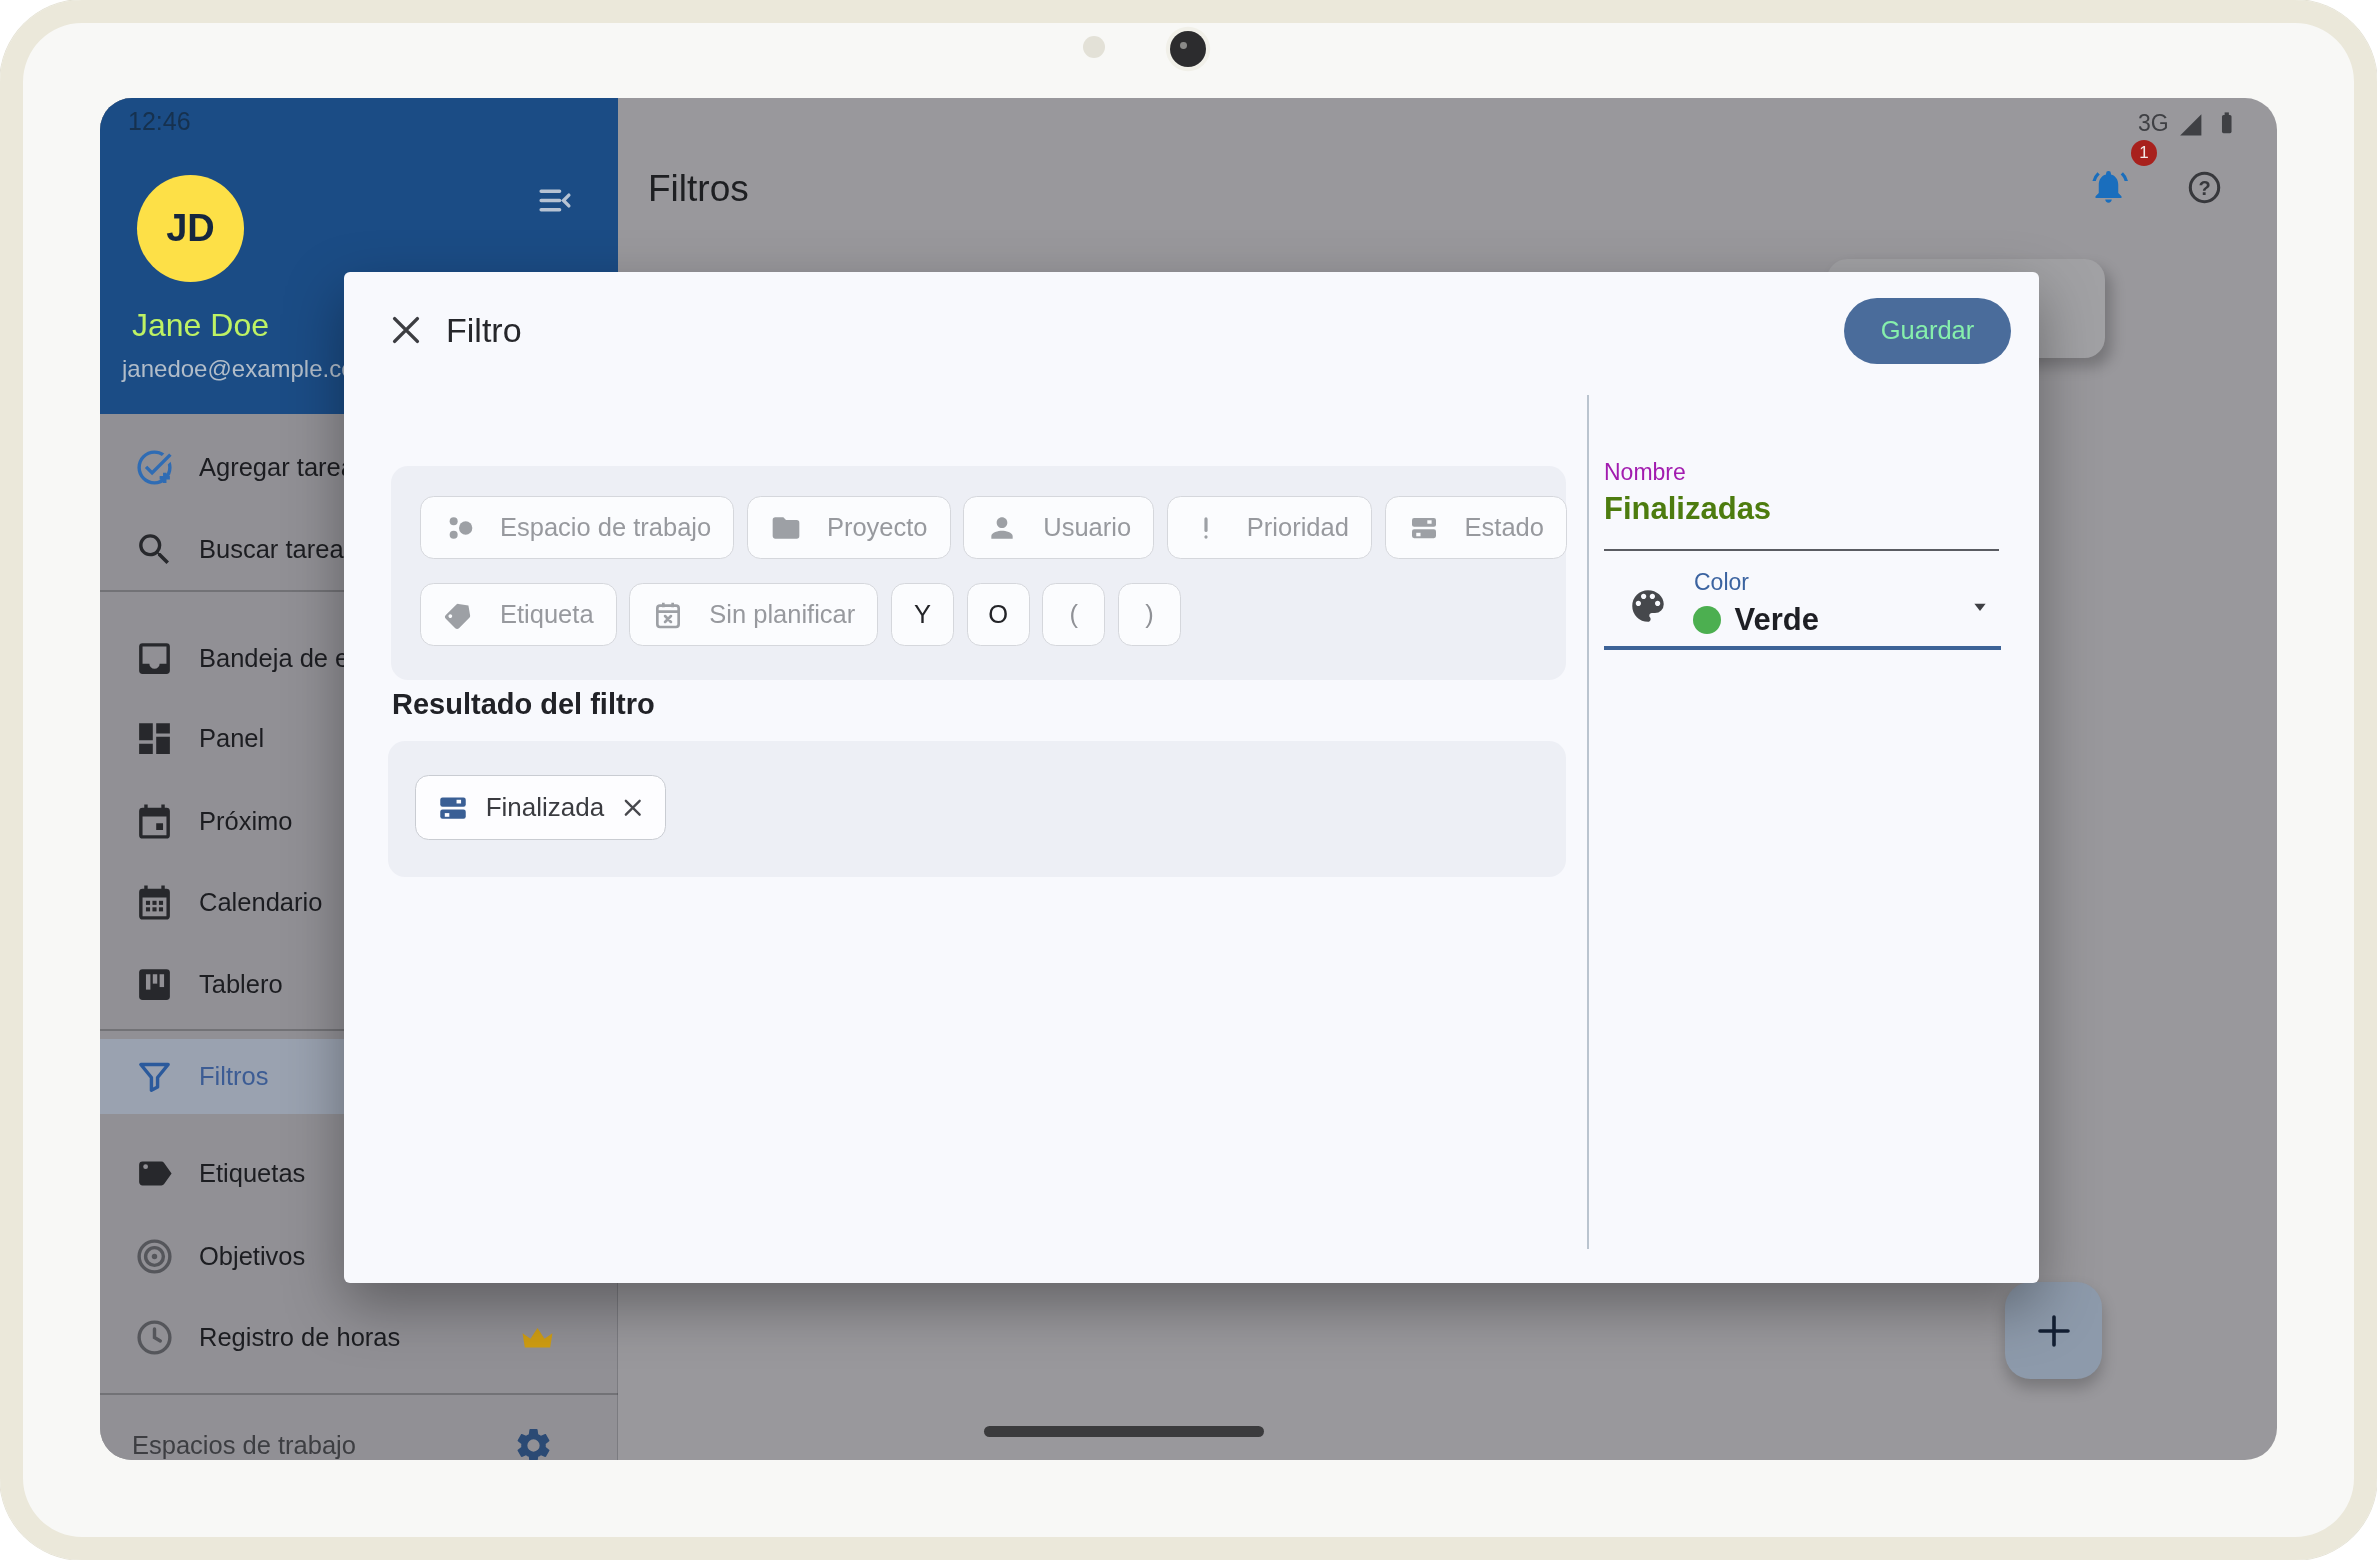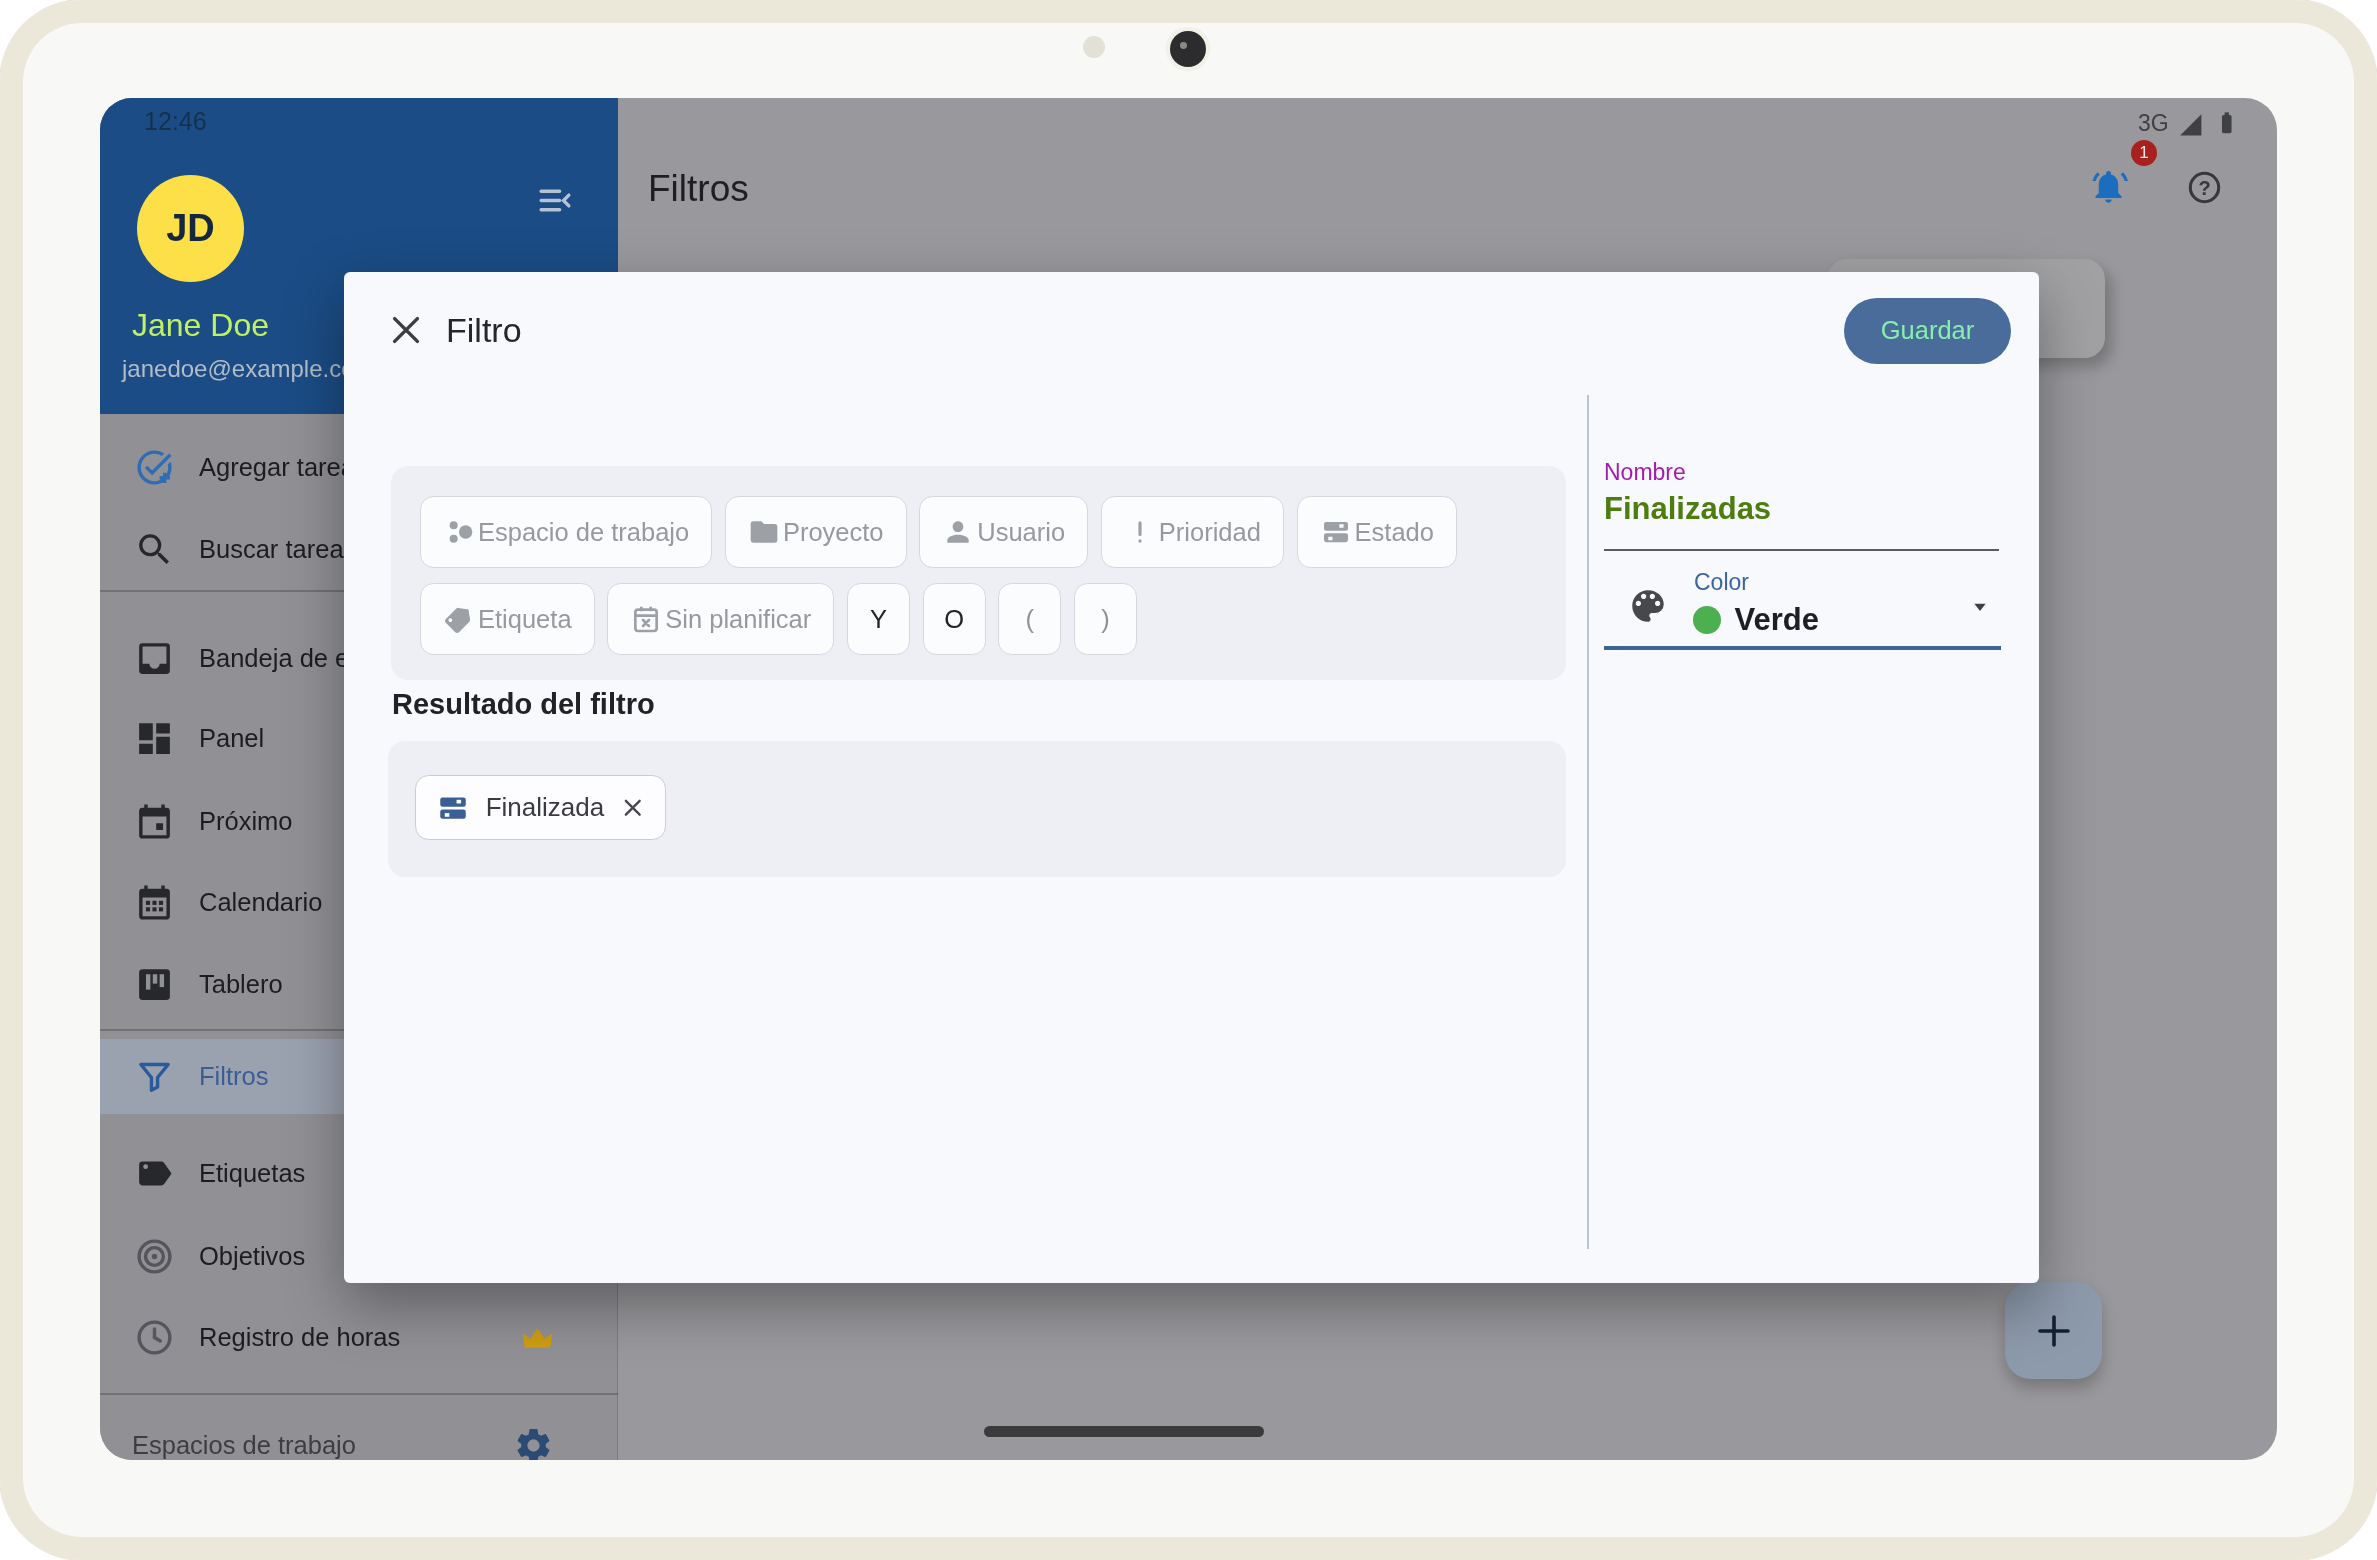--- a/index.html
+++ b/index.html
@@ -13,21 +13,21 @@
   #cam-dot{position:absolute;left:1083px;top:36px;width:22px;height:22px;border-radius:50%;background:#e3e1d7;}
   #cam-lens{position:absolute;left:1170px;top:31px;width:36px;height:36px;border-radius:50%;
     background:#2c2c2e;box-shadow:0 0 0 4.2px #f1f0e9;}
   #cam-lens::after{content:"";position:absolute;left:10.2px;top:11px;width:6.8px;height:6.8px;border-radius:50%;background:#8a8a88;}
 
   
   #screen{position:absolute;left:100px;top:98px;width:2177px;height:1362px;border-radius:32px;
     overflow:hidden;background:#99989c;}
 
   
-  .time{left:28px;top:9.3px;font-size:25px;font-weight:500;color:#16314e;margin-left:16px;}
+  .time{left:28px;top:9.3px;font-size:25px;font-weight:500;color:#16314e;}
   .net{left:2038px;top:12px;font-size:23px;font-weight:500;color:#3f4044;}
   .sig{left:2078px;top:13.6px;width:25.5px;height:25.5px;color:#3f4044;}
   .batt{left:2114px;top:11px;width:25.5px;height:27px;color:#3f4044;}
 
   
   #sidebar{left:0;top:0;width:518px;height:1362px;background:#919095;border-right:0.8px solid rgba(30,30,35,.18);}
   #sb-header{left:0;top:0;width:518px;height:316px;background:#1b4c85;}
   .avatar{left:37px;top:77px;width:107px;height:107px;border-radius:50%;background:#fde047;
     display:flex;align-items:center;justify-content:center;font-size:38px;font-weight:bold;color:#15273f;}
   .p-name{left:32px;top:209px;font-size:32px;color:#bef264;}
@@ -66,21 +66,21 @@
   #modal{left:244px;top:174px;width:1695px;height:1011px;border-radius:6px;background:#f8f9fd;
     box-shadow:0 22px 59px rgba(0,0,0,.35);}
   .m-close{left:41px;top:37px;width:42px;height:42px;color:#3c3d41;cursor:pointer;}
   .m-title{left:102px;top:39px;font-size:34px;color:#26272b;}
   .m-save{left:1500px;top:25.5px;width:167px;height:66px;border-radius:33px;background:#4a6c9b;border:none;
     display:flex;align-items:center;justify-content:center;font-size:25.5px;font-weight:500;color:#86efac;
     font-family:"Liberation Sans","DejaVu Sans",sans-serif;cursor:pointer;}
 
   .chips-box{left:47px;top:194px;width:1175px;height:214px;border-radius:17px;background:#edeff5;}
   .chip-row{position:absolute;left:29px;display:flex;gap:12.7px;}
-  .chip{height:72px;display:inline-flex;align-items:center;gap:3px;padding:0 22px;border-radius:13.6px;
+  .chip{height:63px;display:inline-flex;align-items:center;gap:25px;padding:0 22px;border-radius:13.6px;
     background:#fbfcfe;border:1.7px solid #d5d7dc;font-size:25.5px;color:#97999e;white-space:nowrap;cursor:pointer;}
   .chip .cic{width:32px;height:32px;color:#9da0a5;}
   .chip.op{width:63px;padding:0;justify-content:center;color:#232428;font-weight:500;}
   .chip.op.paren{color:#8f9196;font-weight:400;}
 
   .res-head{left:48px;top:416px;font-size:29px;font-weight:600;color:#212227;}
   .res-box{left:44px;top:469px;width:1178px;height:136px;border-radius:17px;background:#edeff5;}
   .res-chip{position:absolute;left:27px;top:34px;height:65px;display:inline-flex;align-items:center;gap:15.3px;
     padding:0 20.4px;border-radius:13.6px;background:#fdfdff;border:1.7px solid #c9ccd2;font-size:26px;color:#3a3b40;}
   .res-chip .cic{width:34px;height:34px;color:#3a5f95;}

